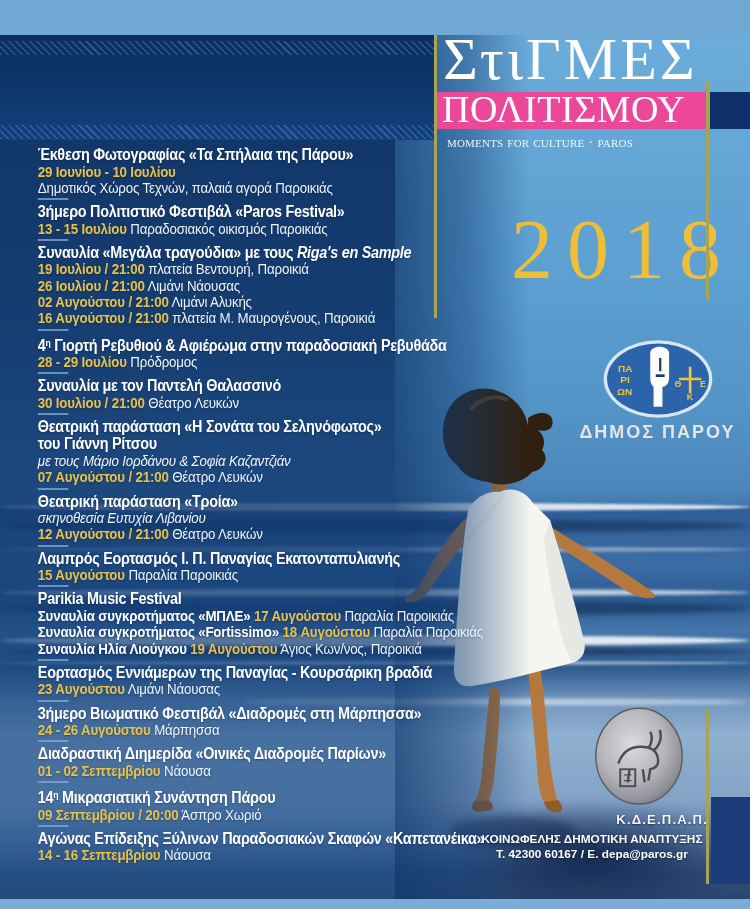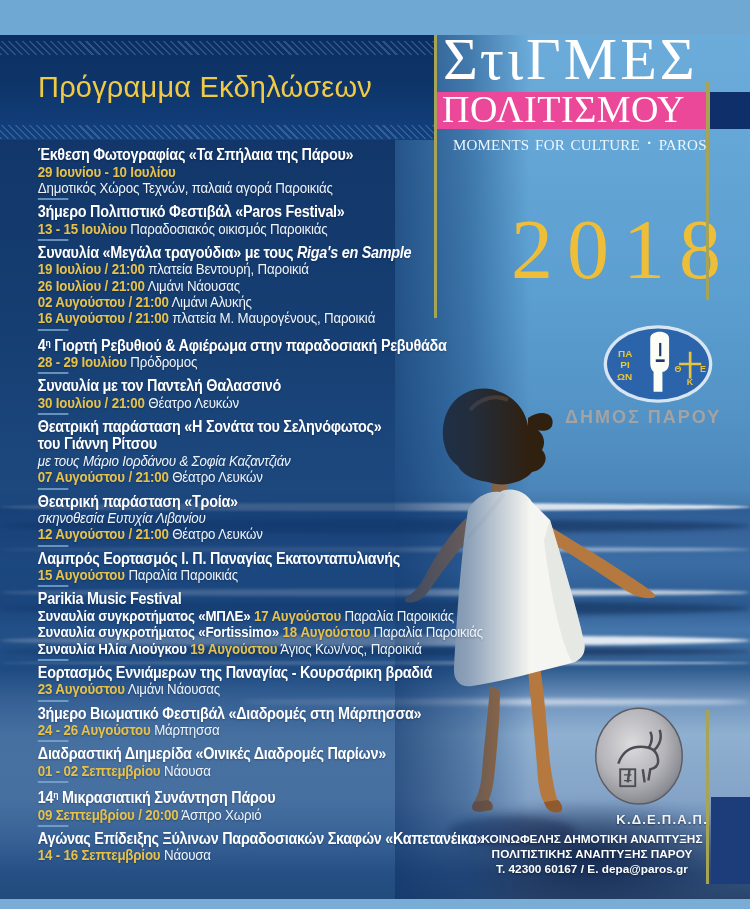--- a/index.html
+++ b/index.html
@@ -48,21 +48,21 @@
   .program-title{position:absolute;left:38px;top:36px;color:#f1ca45;font-size:29px;
     letter-spacing:.2px;white-space:nowrap;}
 
   
   .brand{position:absolute;left:437px;top:35px;width:287px;height:301px;z-index:3;
     font-family:"Liberation Serif",serif;color:#ffffff;}
   .brand-stigmes{position:absolute;left:6px;top:-6px;font-size:60px;line-height:60px;letter-spacing:3px;white-space:nowrap;}
   .brand-band{position:absolute;left:0;top:57px;width:270px;height:37px;background:#ec4899;}
   .brand-band-text{position:absolute;left:5px;top:-3px;font-size:38px;line-height:41px;letter-spacing:.5px;white-space:nowrap;}
   .brand-band-block{position:absolute;left:273px;top:57px;width:40px;height:37px;background:#0f2f6a;}
-  .brand-tagline{position:absolute;left:16px;top:97px;font-size:22px;line-height:21px;
+  .brand-tagline{position:absolute;left:10px;top:97px;font-size:15px;line-height:21px;
     font-variant:small-caps;letter-spacing:.2px;color:#eef6fc;white-space:nowrap;}
   .brand-paros{position:absolute;left:4px;top:114px;font-size:68px;line-height:66px;letter-spacing:5px;white-space:nowrap;}
   .brand-year{position:absolute;left:74px;top:168px;font-size:84px;line-height:94px;
     letter-spacing:14px;color:#efbe39;white-space:nowrap;}
   .gold-line{position:absolute;background:#a8a455;z-index:5;}
   .gl-top-left{left:434px;top:0;width:3px;height:318px;}
   .gl-brand-right{left:706px;top:82px;width:3px;height:218px;}
   .gl-bottom-right{left:706px;top:710px;width:3px;height:174px;}
   .navy-block-bottom{position:absolute;left:711px;top:797px;width:39px;height:87px;background:#1d3c7a;z-index:4;}
 
@@ -76,22 +76,22 @@
   .row-n{font-size:14.8px;line-height:16.3px;letter-spacing:-.2px;}
   .sg-b{color:#ffffff;font-weight:bold;}
   .sg-bi{color:#ffffff;font-weight:bold;font-style:italic;}
   .sg-bs{color:#ffffff;font-weight:bold;font-size:.6em;vertical-align:.5em;}
   .sg-d{color:#e6c24b;font-weight:bold;}
   .sg-w{color:#eef4fa;}
   .sg-i{color:#f0f6fb;font-style:italic;}
   .divider{width:34px;height:2px;background:rgba(130,172,214,.75);margin:2px 0 3px 0;}
 
   
-  .municipality{position:absolute;left:565px;top:323px;width:185px;height:105px;z-index:3;}
-  .muni-name{margin-top:2px;color:#a3a3a3;font-size:18px;font-weight:bold;letter-spacing:2px;white-space:nowrap;}
+  .municipality{position:absolute;left:565px;top:338px;width:185px;height:105px;z-index:3;text-align:center;}
+  .muni-name{margin-top:2px;color:#e5e5e5;font-size:18px;font-weight:bold;letter-spacing:2px;white-space:nowrap;}
 
   
   .organizer{position:absolute;left:460px;top:700px;width:290px;height:200px;z-index:4;}
   .coin-svg{position:absolute;left:132px;top:4px;width:94px;height:108px;}
   .org-abbr{position:absolute;left:108px;top:112px;width:140px;text-align:right;color:#f2f5f8;
     font-size:13px;font-weight:bold;letter-spacing:1.2px;text-shadow:0 1px 2px rgba(0,10,30,.6);}
   .org-contact{position:absolute;left:14px;top:132px;width:236px;text-align:center;color:#ffffff;
     font-size:11.8px;font-weight:bold;line-height:15px;text-shadow:0 1px 2px rgba(0,10,30,.5);}
 </style>
 </head>
@@ -133,21 +133,20 @@
       <path d="M70,40 C80,28 96,24 108,30" stroke="#6b4a2e" stroke-width="4" fill="none" opacity=".65"></path>
     </svg>
   </div>
 
   <div class="left-overlay-main"></div>
   <div class="left-overlay-fade"></div>
 
   <div class="top-strip"></div>
   <div class="header-navy">
     <div class="hatch hatch-top"></div>
-    <div class="program-title">Πρόγραμμα Εκδηλώσεων</div>
     <div class="hatch hatch-bottom"></div>
   </div>
 
   <div class="brand">
     <div class="brand-stigmes">ΣτιΓΜΕΣ</div>
     <div class="brand-band">
       <div class="brand-band-text">ΠΟΛΙΤΙΣΜΟΥ</div>
     </div>
     <div class="brand-band-block"></div>
     <div class="brand-tagline">moments for culture · paros</div>
@@ -268,19 +267,18 @@
         </radialGradient>
       </defs>
       <ellipse cx="50" cy="54" rx="46" ry="51" fill="url(#coinGrad)" stroke="#5c5c64" stroke-width="1.5"></ellipse>
       <path d="M28,62 Q34,44 52,44 Q68,44 70,56 Q72,66 62,68 L60,80 M40,68 L38,82 M54,68 L56,82 M66,48 Q76,38 72,26 M60,46 Q66,36 62,28" stroke="#4c4c55" stroke-width="2.6" fill="none"></path>
       <rect x="30" y="68" width="16" height="18" fill="none" stroke="#4c4c55" stroke-width="2"></rect>
       <path d="M34,74 L42,74 M34,80 L42,80" stroke="#4c4c55" stroke-width="1.4"></path>
     </svg>
     <div class="org-abbr">Κ.Δ.Ε.Π.Α.Π.</div>
     <div class="org-contact">
       <div>ΚΟΙΝΩΦΕΛΗΣ ΔΗΜΟΤΙΚΗ ΑΝΑΠΤΥΞΗΣ</div>
-      <div>ΠΟΛΙΤΙΣΤΙΚΗΣ ΑΝΑΠΤΥΞΗΣ ΠΑΡΟΥ</div>
       <div>Τ. 42300 60167 / Ε. depa@paros.gr</div>
     </div>
   </div>
 
   <div class="bottom-strip"></div>
 </div>
 
 </body></html>

